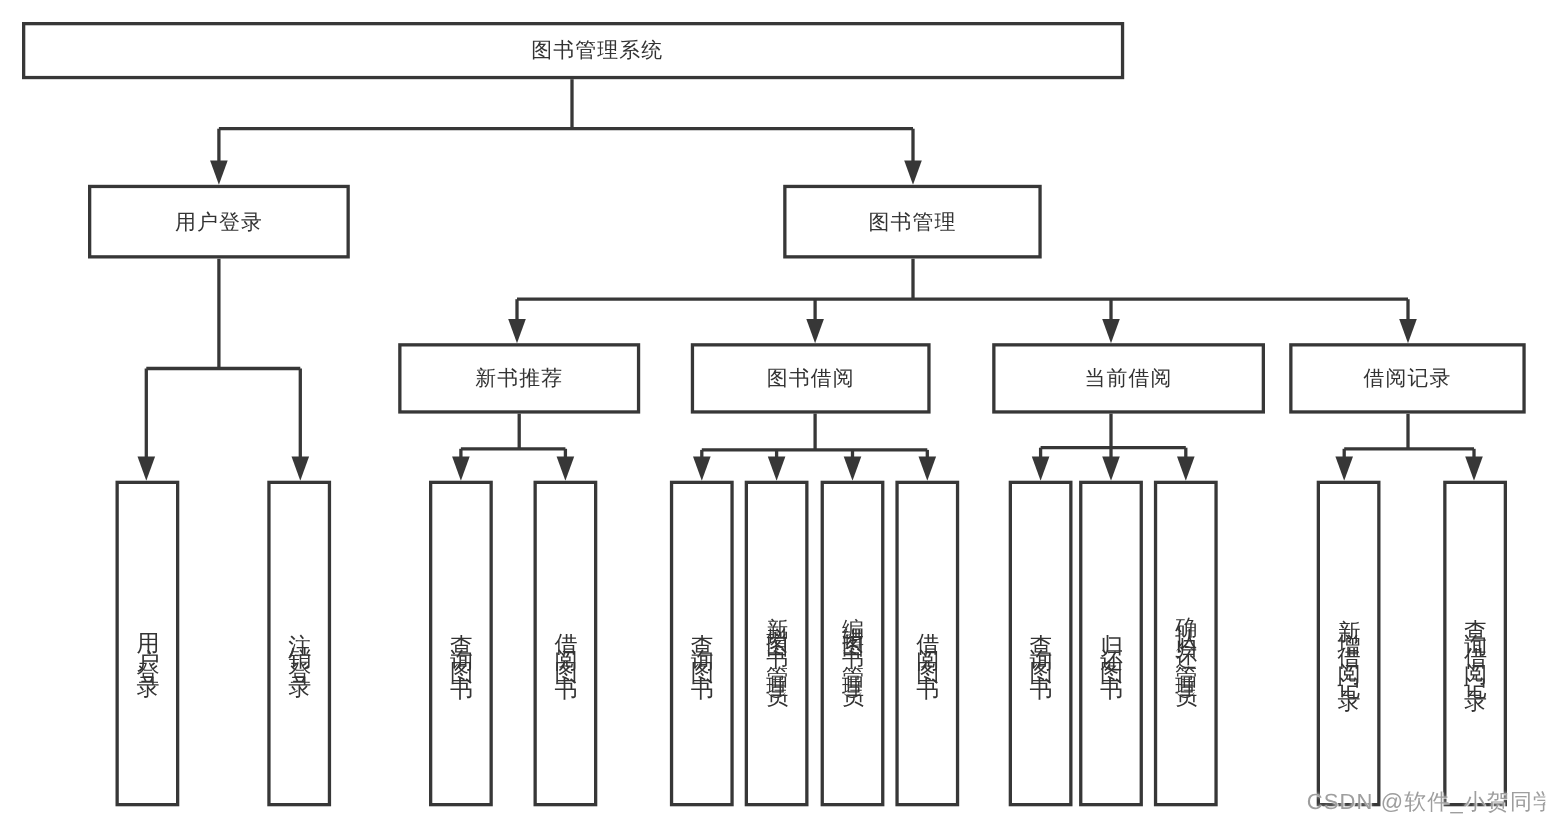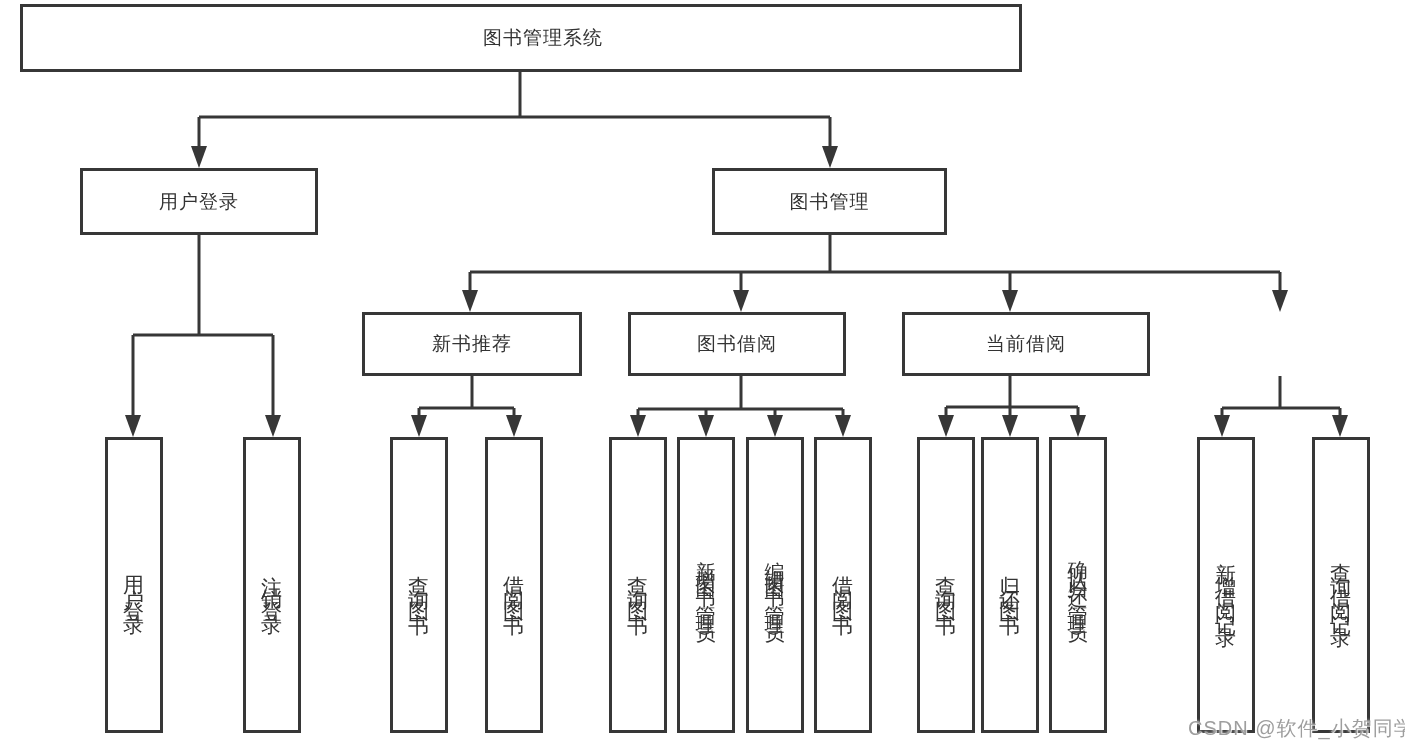--- a/index.html
+++ b/index.html
@@ -40,21 +40,21 @@
   }
 
   .h-label {
     font-size: 19px;
     letter-spacing: 1px;
     color: var(--text);
     white-space: nowrap;
   }
 
   
-  .root-box   { left: 20px;  top: 4px;  width: 1002px; height: 68px; padding-left: 44px; }
+  .root-box   { left: 20px;  top: 20px;  width: 1002px; height: 52px; padding-left: 44px; }
   .lvl2-box   { top: 168px; height: 67px; }
   .box-user-login { left: 80px;  width: 238px; }
   .box-book-mgmt  { left: 712px; width: 235px; }
 
   .lvl3-box   { top: 312px; height: 64px; }
   .box-new-books      { left: 362px;  width: 220px; }
   .box-book-borrow    { left: 628px;  width: 218px; }
   .box-current-borrow { left: 902px;  width: 248px; }
   .box-borrow-records { left: 1172px; width: 215px; }
 
@@ -175,20 +175,23 @@
 
   <div class="box lvl3-box box-new-books">
     <span class="h-label">新书推荐</span>
   </div>
   <div class="box lvl3-box box-book-borrow">
     <span class="h-label">图书借阅</span>
   </div>
   <div class="box lvl3-box box-current-borrow">
     <span class="h-label">当前借阅</span>
   </div>
+  <div class="box lvl3-box box-borrow-records">
+    <span class="h-label">借阅记录</span>
+  </div>
 
   <div class="box leaf leaf-1">
     <span class="v-text">用户登录</span>
   </div>
   <div class="box leaf leaf-2">
     <span class="v-text">注销登录</span>
   </div>
   <div class="box leaf leaf-3">
     <span class="v-text">查询图书</span>
   </div>

